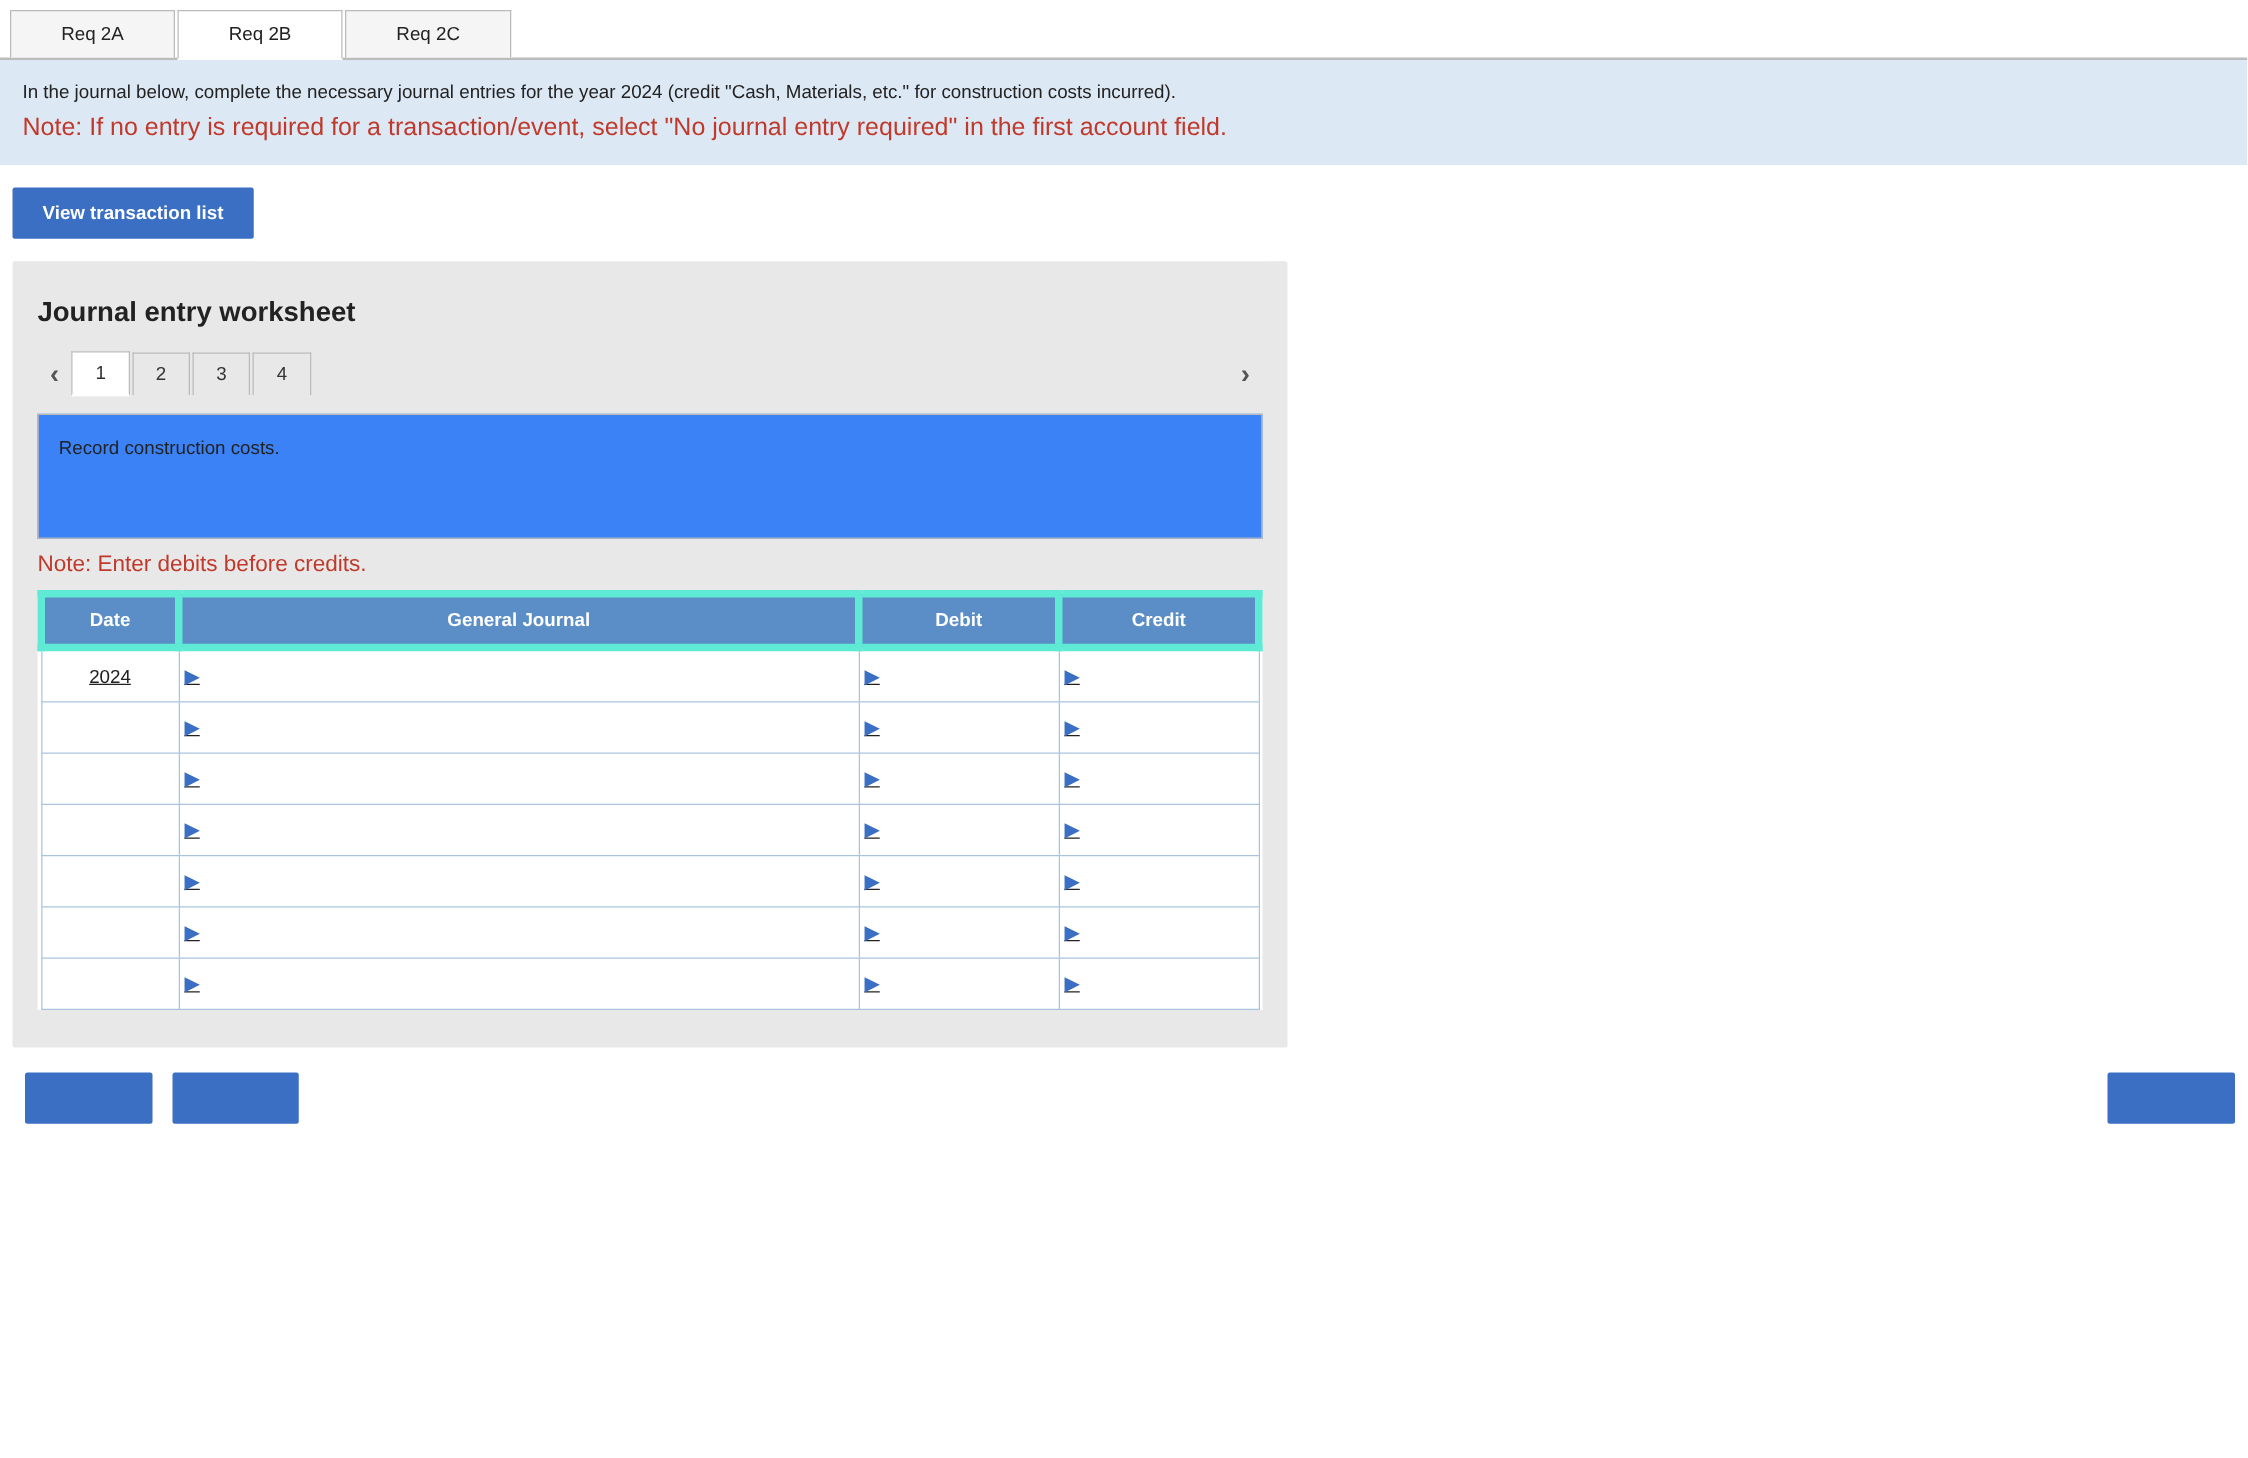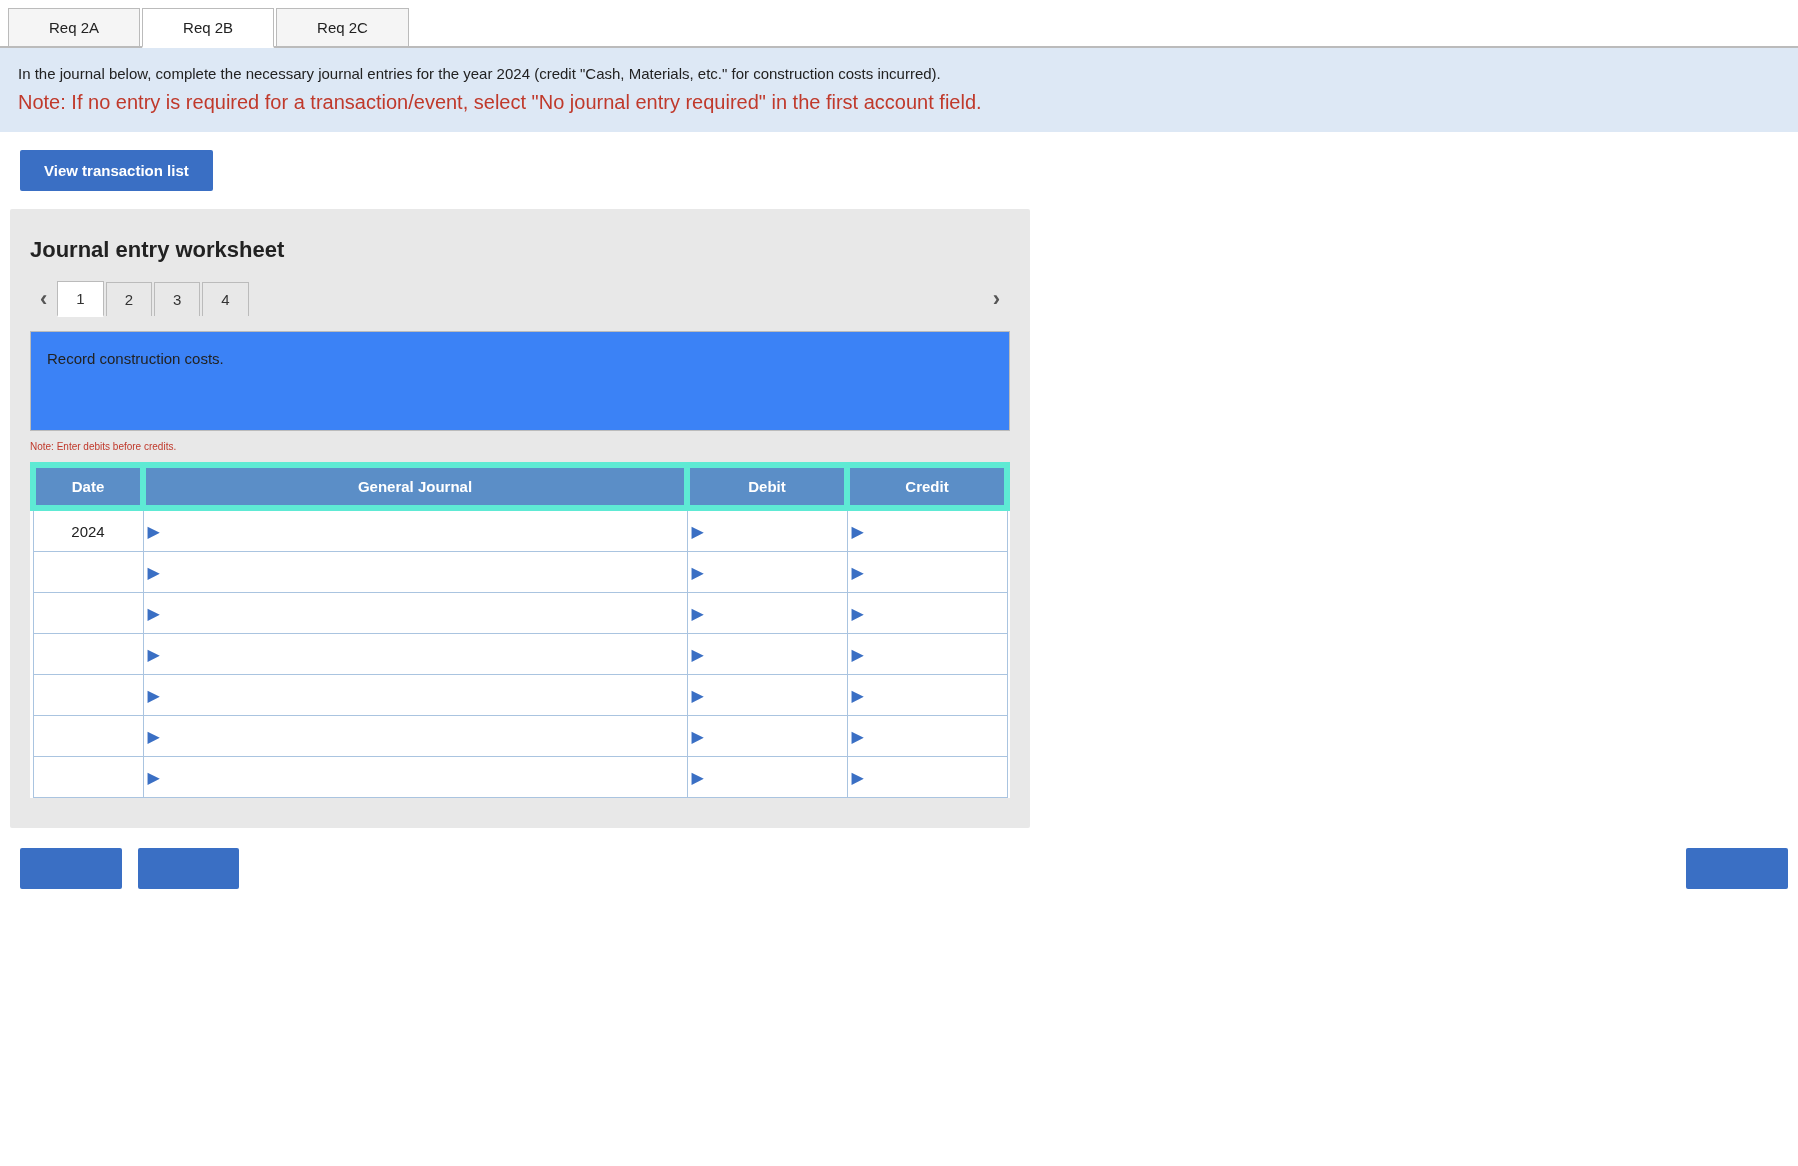--- a/index.html
+++ b/index.html
@@ -118,21 +118,21 @@
       border: 1px solid #bbb;
       padding: 18px 16px 40px 16px;
       margin-bottom: 10px;
       font-size: 15px;
       min-height: 100px;
     }
 
     
     .table-note {
       color: #c0392b;
-      font-size: 10px;
+      font-size: 18px;
       margin-bottom: 10px;
     }
 
     
     .journal-table {
       width: 100%;
       border-collapse: collapse;
       background: #fff;
     }
     .journal-table thead tr {
@@ -148,20 +148,21 @@
     }
     .journal-table thead th:first-child {
       width: 110px;
     }
     .journal-table thead th:last-child,
     .journal-table thead th:nth-child(3) {
       width: 160px;
     }
     .journal-table tbody tr {
       border-bottom: 1px solid #aac4e0;
+      text-decoration: underline;
     }
     .journal-table tbody td {
       border: 1px solid #aac4e0;
       padding: 0;
       height: 40px;
     }
     .journal-table tbody td.date-cell {
       text-align: center;
       font-size: 15px;
       padding: 0 6px;
@@ -198,21 +199,21 @@
   <div class="tab active">Req 2B</div>
   <div class="tab">Req 2C</div>
 </div>
 
 <div class="instruction-box">
   <span>In the journal below, complete the necessary journal entries for the year 2024 (credit "Cash, Materials, etc." for construction costs incurred).</span>
   <br>
   <span class="note">Note: If no entry is required for a transaction/event, select "No journal entry required" in the first account field.</span>
 </div>
 
-<div style="padding: 0 10px;">
+<div style="padding: 0 0;">
   <button class="btn-transaction">View transaction list</button>
 </div>
 
 <div class="worksheet">
   <div class="worksheet-title">Journal entry worksheet</div>
 
   <div class="entry-nav">
     <button class="nav-arrow">‹</button>
     <div class="entry-tab active">1</div>
     <div class="entry-tab">2</div>

